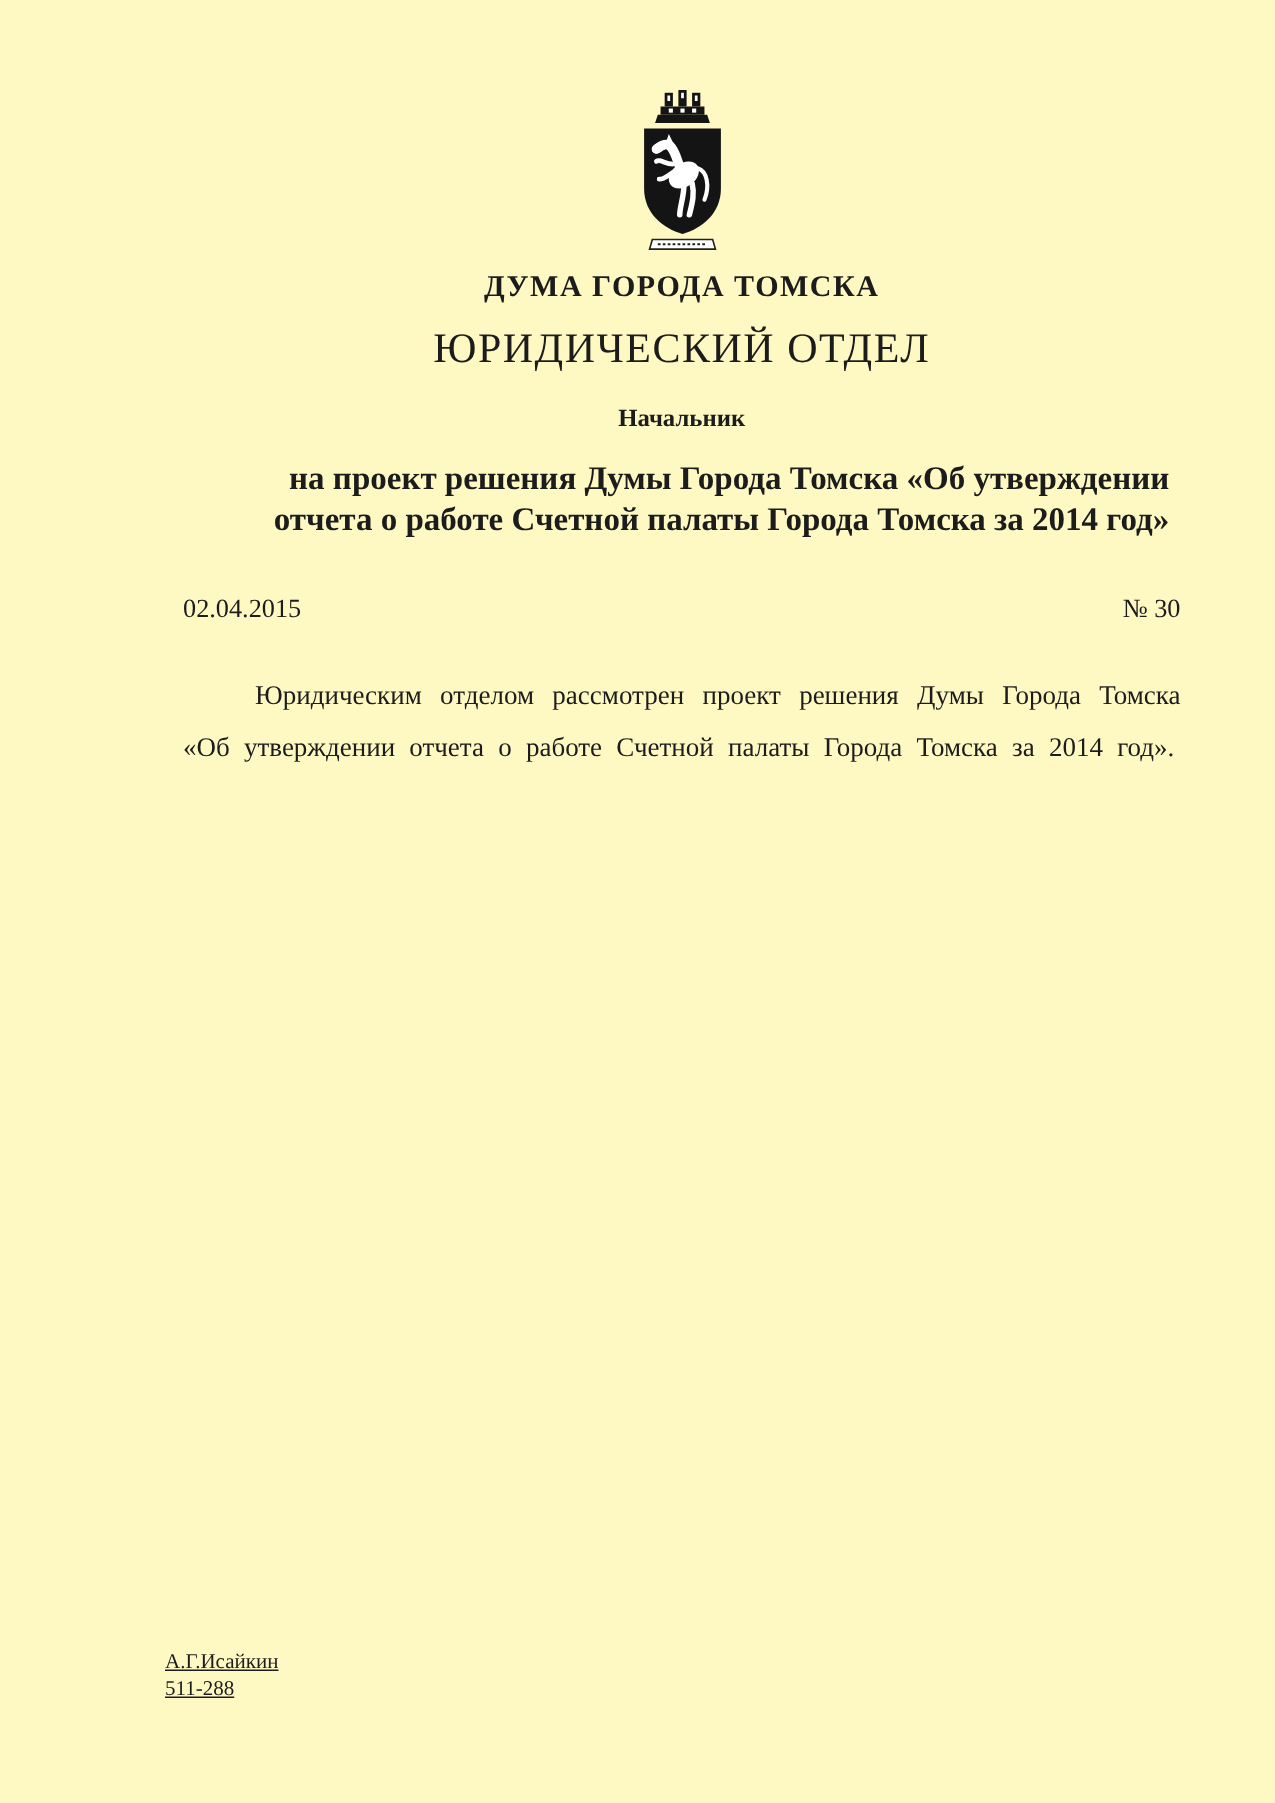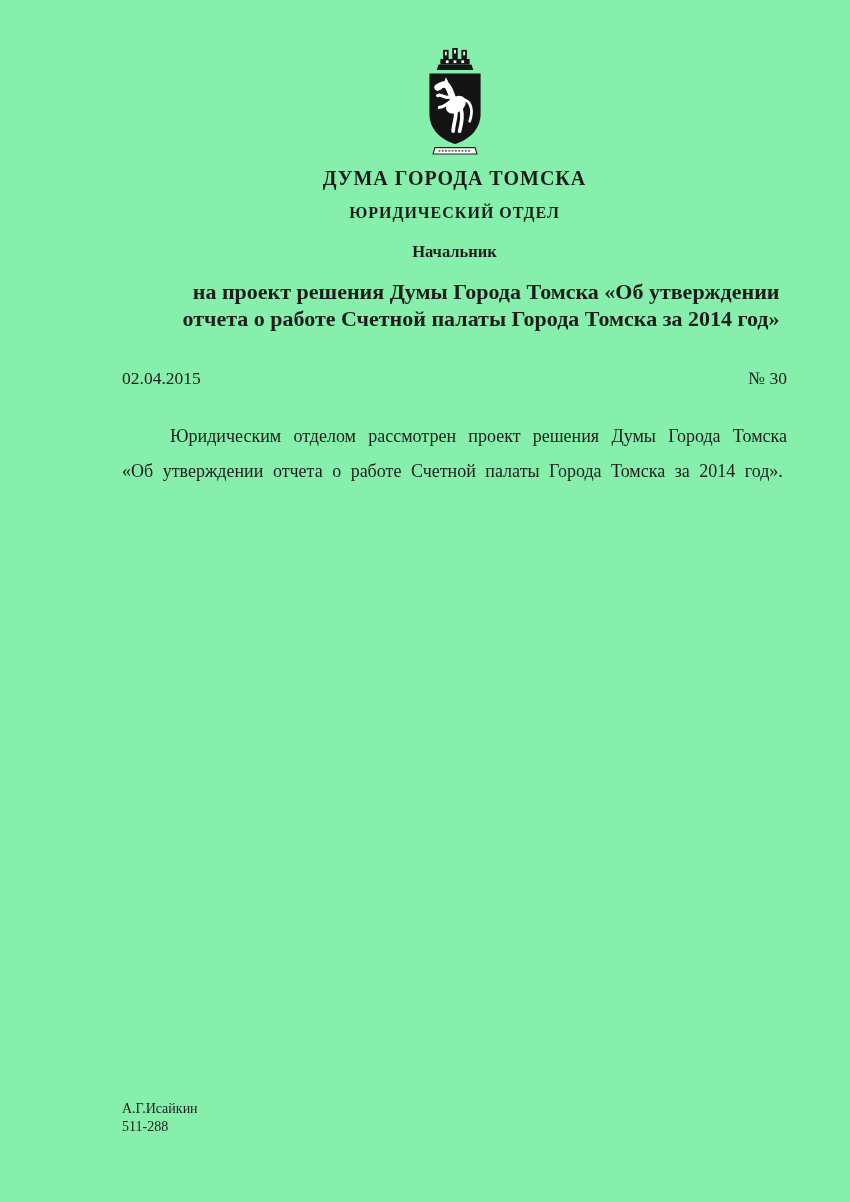--- a/index.html
+++ b/index.html
@@ -1,33 +1,33 @@
 <!DOCTYPE html>
 <html><head>
 <meta charset="utf-8">
 <style>
   html,body { margin:0; padding:0; background:#e9e9e9; }
   .page {
     position: relative;
     width: 850px;
     height: 1202px;
     margin: 0 auto;
-    background: #86efac;
+    background: #fef9c3;
     box-sizing: border-box;
-    padding: 46px 63px 0 122px;
+    padding: 58px 63px 0 122px;
     font-family: "Liberation Serif", "DejaVu Serif", serif;
     color: #1c1c1c;
     overflow: hidden;
   }
   .emblem { width: 64px; margin: 0 auto 6px auto; display:block; text-align:center; }
   .org-name {
     text-align:center; font-weight:bold; font-size:20px; letter-spacing:1px; margin-top:4px;
   }
   .dept-name {
-    text-align:center; font-weight:bold; font-size:16px; letter-spacing:1px; margin-top:14px;
+    text-align:center; font-weight:normal; font-size:28px; letter-spacing:1px; margin-top:14px;
   }
   .doc-type {
     text-align:center; font-weight:bold; font-size:16.5px; margin-top:20px;
   }
   .subject {
     text-align:right; font-weight:bold; font-size:22px; line-height:27px;
     max-width: 650px; margin: 16px auto 0 auto;
   }
   .meta-row {
     display:flex; justify-content:space-between; align-items:baseline;
@@ -40,22 +40,22 @@
   }
   .sig-row {
     display:flex; align-items: baseline; margin-top: 32px; font-size:17.5px;
     position: relative;
   }
   .sig-title { width: 230px; flex: none; }
   .sig-mark { flex: 1; position: relative; height: 1px; }
   .sig-mark svg { position:absolute; left: 42px; top: -46px; }
   .sig-name { flex: none; margin-left:auto; }
   .exec-footer {
-    position:absolute; left:122px; top:1100px;
-    font-size:14px; line-height:18px;
+    position:absolute; left:110px; top:1100px;
+    font-size:14px; line-height:18px;text-decoration:underline;
   }
 </style>
 </head>
 <body>
 
 <div class="page">
 
   <div class="emblem">
     <svg width="64" height="111" viewBox="0 0 70 121" xmlns="http://www.w3.org/2000/svg" aria-hidden="true">
 

